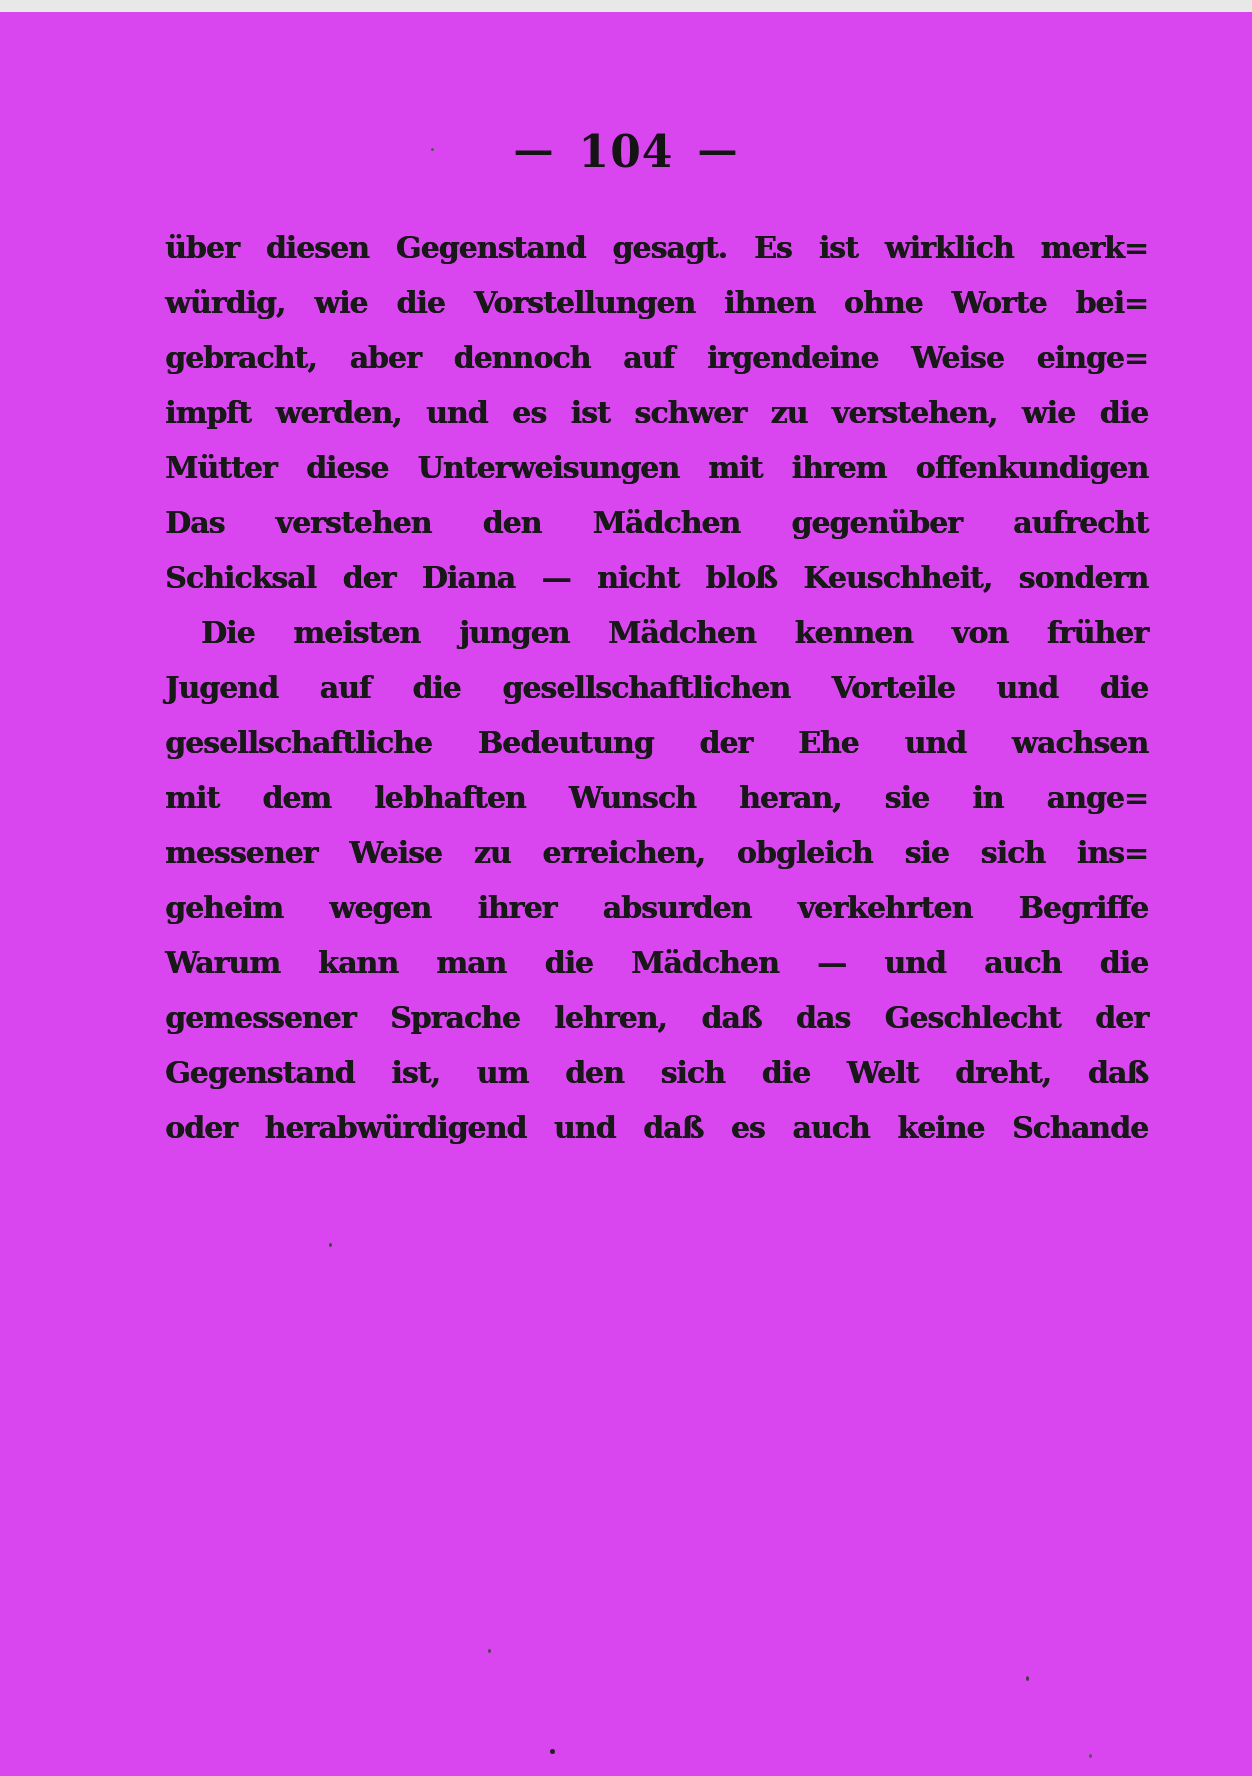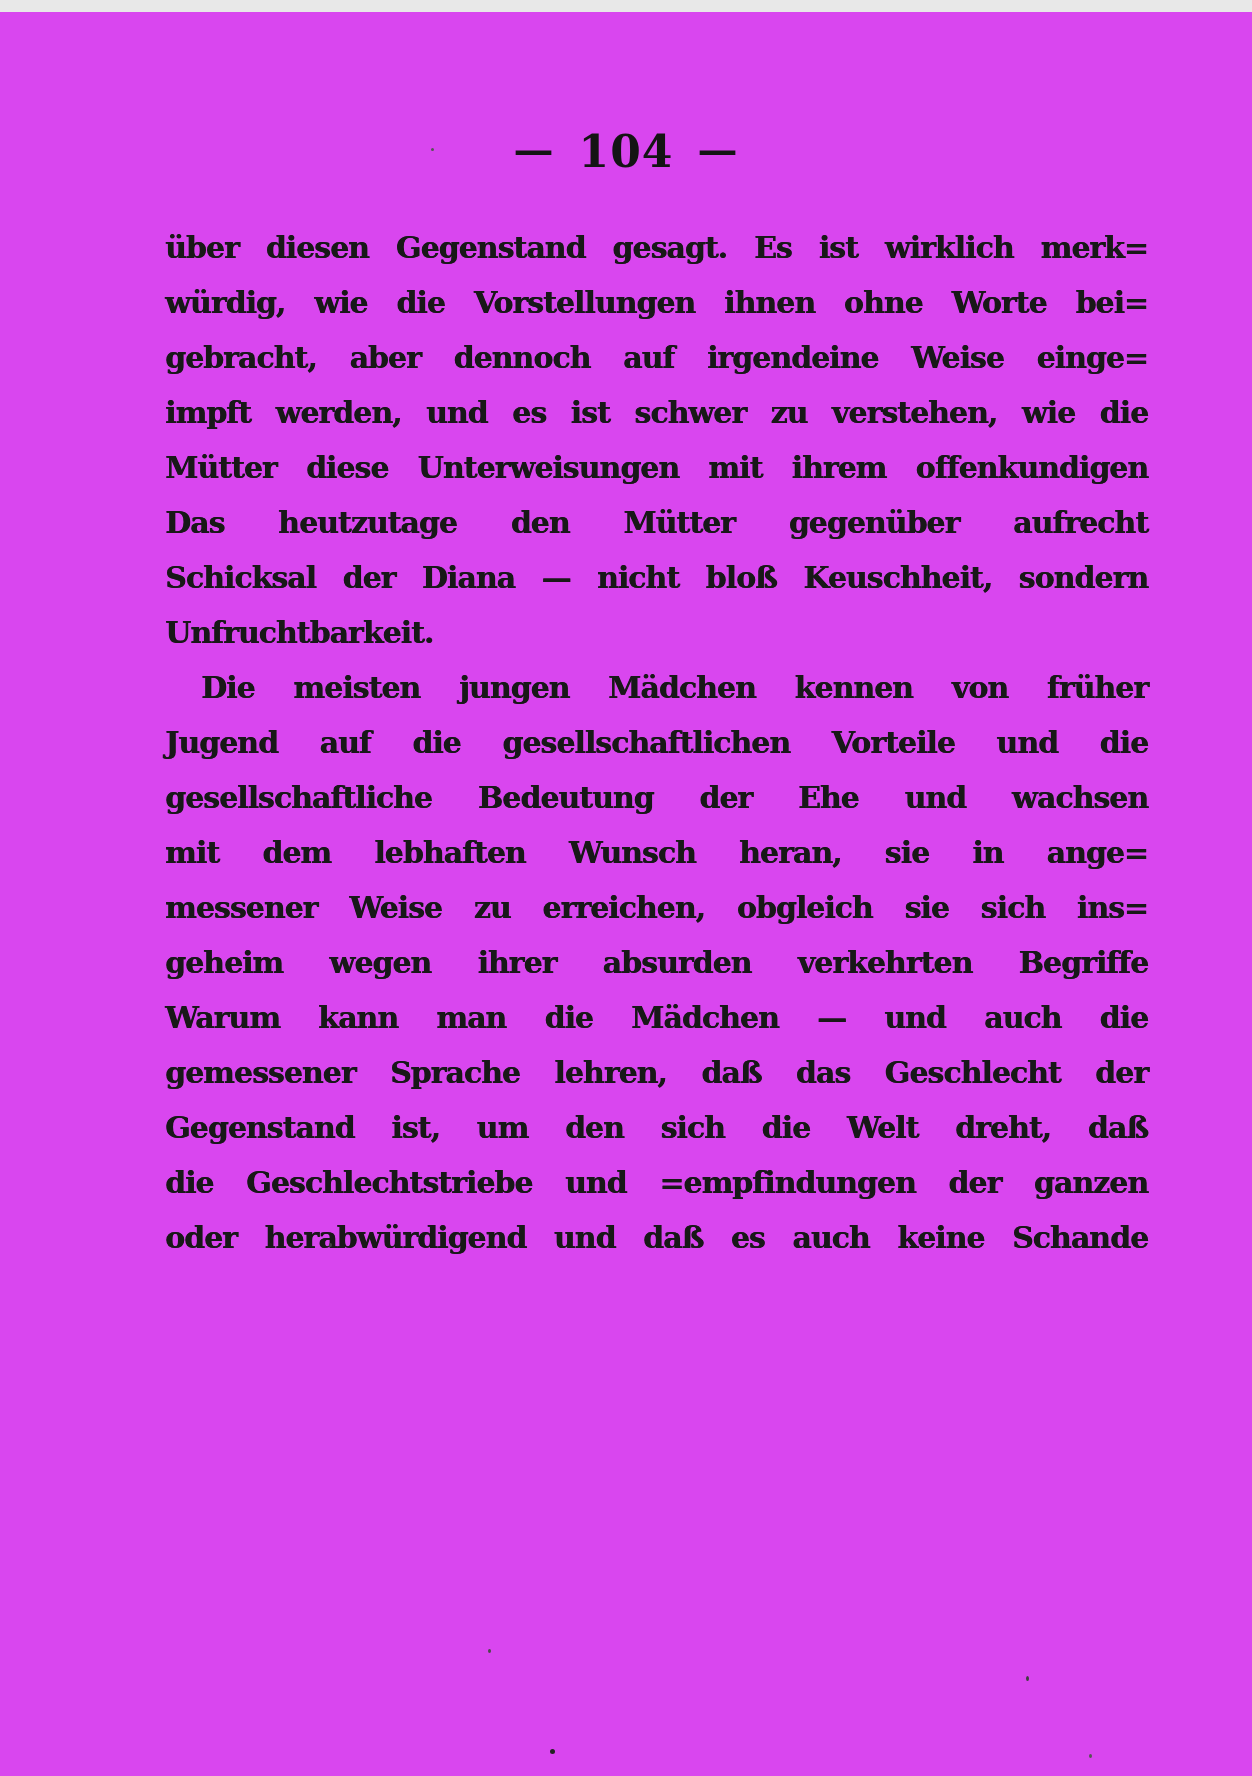--- a/index.html
+++ b/index.html
@@ -78,34 +78,32 @@
     <span class="dash">—</span><span>104</span><span class="dash">—</span>
   </div>
 
   <div class="text-block">
 
     <div class="line">über diesen Gegenstand gesagt. Es ist wirklich merk=</div>
     <div class="line">würdig, wie die Vorstellungen ihnen ohne Worte bei=</div>
     <div class="line">gebracht, aber dennoch auf irgendeine Weise einge=</div>
     <div class="line">impft werden, und es ist schwer zu verstehen, wie die</div>
     <div class="line">Mütter diese Unterweisungen mit ihrem offenkundigen</div>
-    <div class="line">Das heutzutage den Mütter gegenüber aufrecht</div>
+    <div class="line">Das verstehen den Mädchen gegenüber aufrecht</div>
     <div class="line">Schicksal der Diana — nicht bloß Keuschheit, sondern</div>
-    <div class="line para-end">Unfruchtbarkeit.</div>
 
     <div class="line indent">Die meisten jungen Mädchen kennen von früher</div>
     <div class="line">Jugend auf die gesellschaftlichen Vorteile und die</div>
     <div class="line">gesellschaftliche Bedeutung der Ehe und wachsen</div>
     <div class="line">mit dem lebhaften Wunsch heran, sie in ange=</div>
     <div class="line">messener Weise zu erreichen, obgleich sie sich ins=</div>
     <div class="line">geheim wegen ihrer absurden verkehrten Begriffe</div>
     <div class="line">Warum kann man die Mädchen — und auch die</div>
     <div class="line">gemessener Sprache lehren, daß das Geschlecht der</div>
     <div class="line">Gegenstand ist, um den sich die Welt dreht, daß</div>
-    <div class="line">die Geschlechtstriebe und =empfindungen der ganzen</div>
     <div class="line">oder herabwürdigend und daß es auch keine Schande</div>
 
   </div>
 
   <div class="speck s1"></div>
   <div class="speck s2"></div>
   <div class="speck s3"></div>
   <div class="speck s4"></div>
   <div class="speck s5"></div>
   <div class="speck s6"></div>

